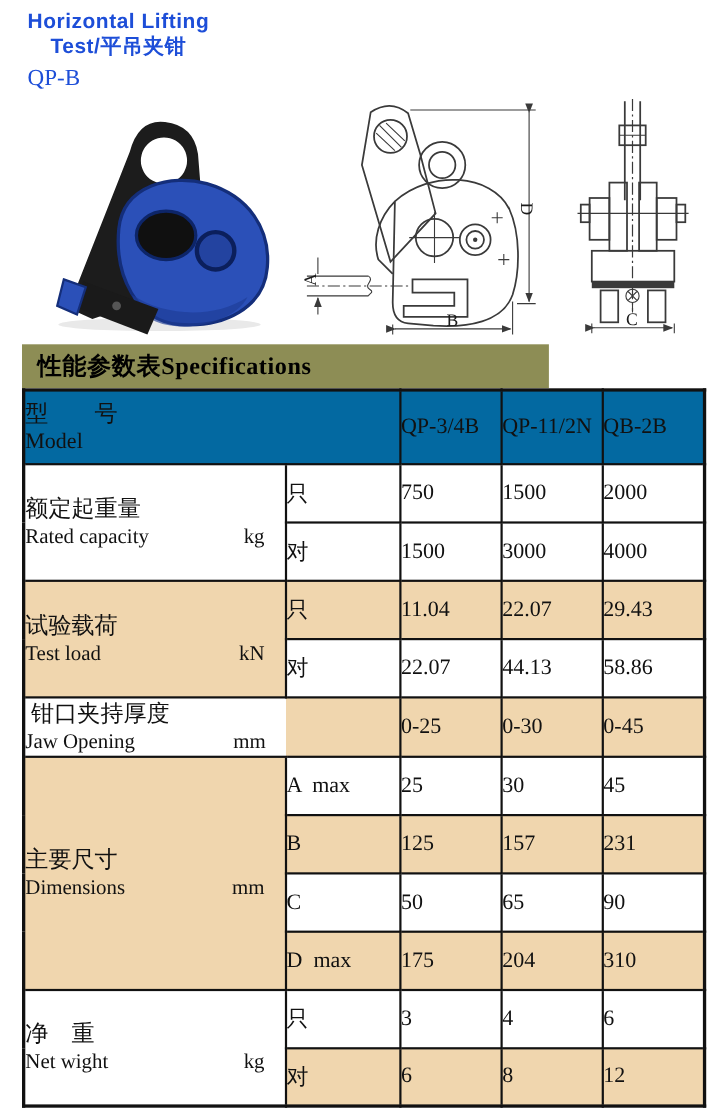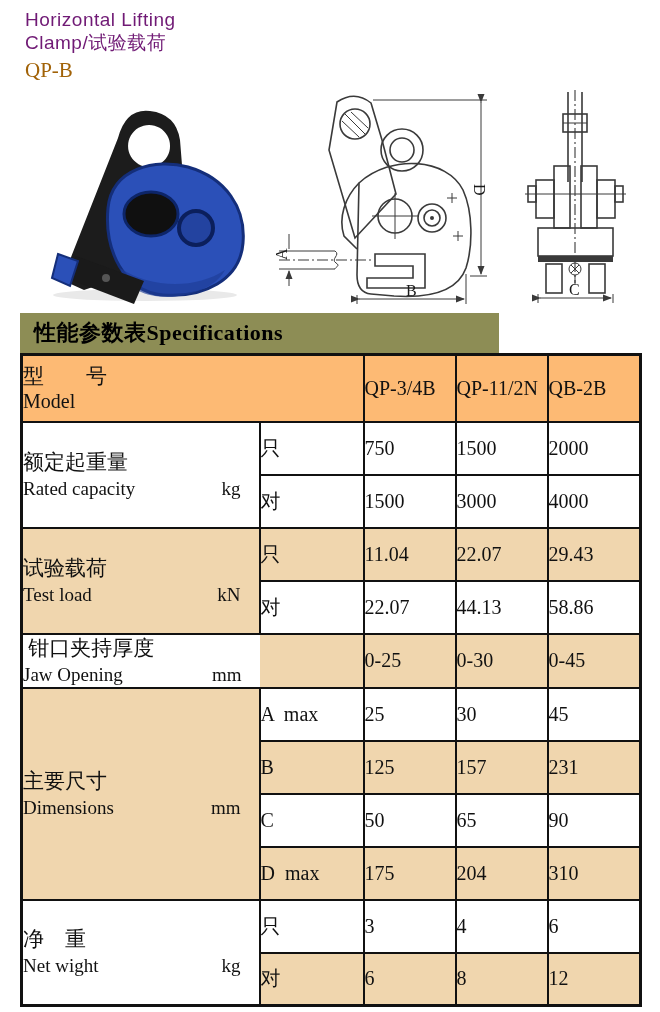--- a/index.html
+++ b/index.html
@@ -4,23 +4,23 @@
 <style>
   html,body{margin:0;padding:0;background:#ffffff;}
   .page{
     position:relative;width:660px;height:1012px;background:#ffffff;overflow:hidden;
     font-family:"Liberation Serif","DejaVu Serif",serif;color:#111;
   }
   
   .brand{position:absolute;left:25px;top:8px;}
   .brand-line{
     font-family:"Liberation Sans","DejaVu Sans",sans-serif;
-    font-weight:normal;font-size:19px;line-height:23px;color:#701a75;letter-spacing:.5px;
+    font-weight:bold;font-size:19px;line-height:23px;color:#1d4ed8;letter-spacing:.5px;text-align:center;
   }
-  .model-code{font-size:21px;margin-top:4px;color:#a16207;}
+  .model-code{font-size:21px;margin-top:4px;color:#1d4ed8;}
   
   .figures{position:absolute;left:20px;top:88px;width:635px;height:218px;display:flex;}
   .fig{position:relative;}
   .fig-photo{width:255px;height:218px;}
   .fig-side{width:222px;height:218px;}
   .fig-front{width:158px;height:218px;}
   svg{display:block;}
   .ln{stroke:#3a3a3a;stroke-width:1.6;fill:none;}
   .lnthin{stroke:#3a3a3a;stroke-width:1;fill:none;}
   .cl{stroke:#3a3a3a;stroke-width:1.1;fill:none;stroke-dasharray:11 3 2 3;}
@@ -37,40 +37,40 @@
     position:absolute;left:20px;top:353px;width:619px;
     border-collapse:collapse;table-layout:fixed;background:#fff;
     border:3px solid #111;
   }
   table.spec td{border:2px solid #111;padding:0;font-size:20px;vertical-align:middle;}
   tr.hrow{height:67px;}
   tr.drow{height:53px;}
   td.c{text-align:left;}
   td.peach{background:#f0d6ae;}
   td.white{background:#ffffff;}
-  td.yellow{background:#fdba74;font-family:Liberation Serif, serif;}
+  td.yellow{background:#0369a1;font-family:Liberation Serif, serif;}
   td.gsep{border-bottom:3px solid #111;}
   .model-cell{padding-left:8px;}
   .model-zh{font-size:21px;line-height:26px;}
   .model-en{font-size:20px;line-height:24px;}
   .lbl{padding-left:8px;}
   .lbl-zh{font-size:21px;line-height:27px;}
   .lbl-en{display:flex;justify-content:space-between;font-size:19px;line-height:25px;padding-right:18px;}
   .noR{border-right:none !important;}
   .noL{border-left:none !important;}
   .pre{white-space:pre;margin-top:10px;}
 </style>
 </head>
 <body>
 
 <div class="page">
 
   <div class="brand">
     <div class="brand-line">Horizontal Lifting</div>
-    <div class="brand-line">Clamp/试验载荷</div>
+    <div class="brand-line">Test/平吊夹钳</div>
     <div class="model-code">QP-B</div>
   </div>
 
   <div class="figures">
 
     <div class="fig fig-photo">
       <svg width="255" height="218" viewBox="0 0 255 218">
         <ellipse cx="125" cy="207" rx="92" ry="6" fill="#e9e9e9"></ellipse>
         <path d="M42,192 L98,50 Q106,20 130,23 Q156,26 160,52 L164,102 L152,172 L64,202 Z
                  M129,37 a21,21 0 1,0 0.1,0 Z" fill="#1c1c1c" fill-rule="evenodd"></path>

